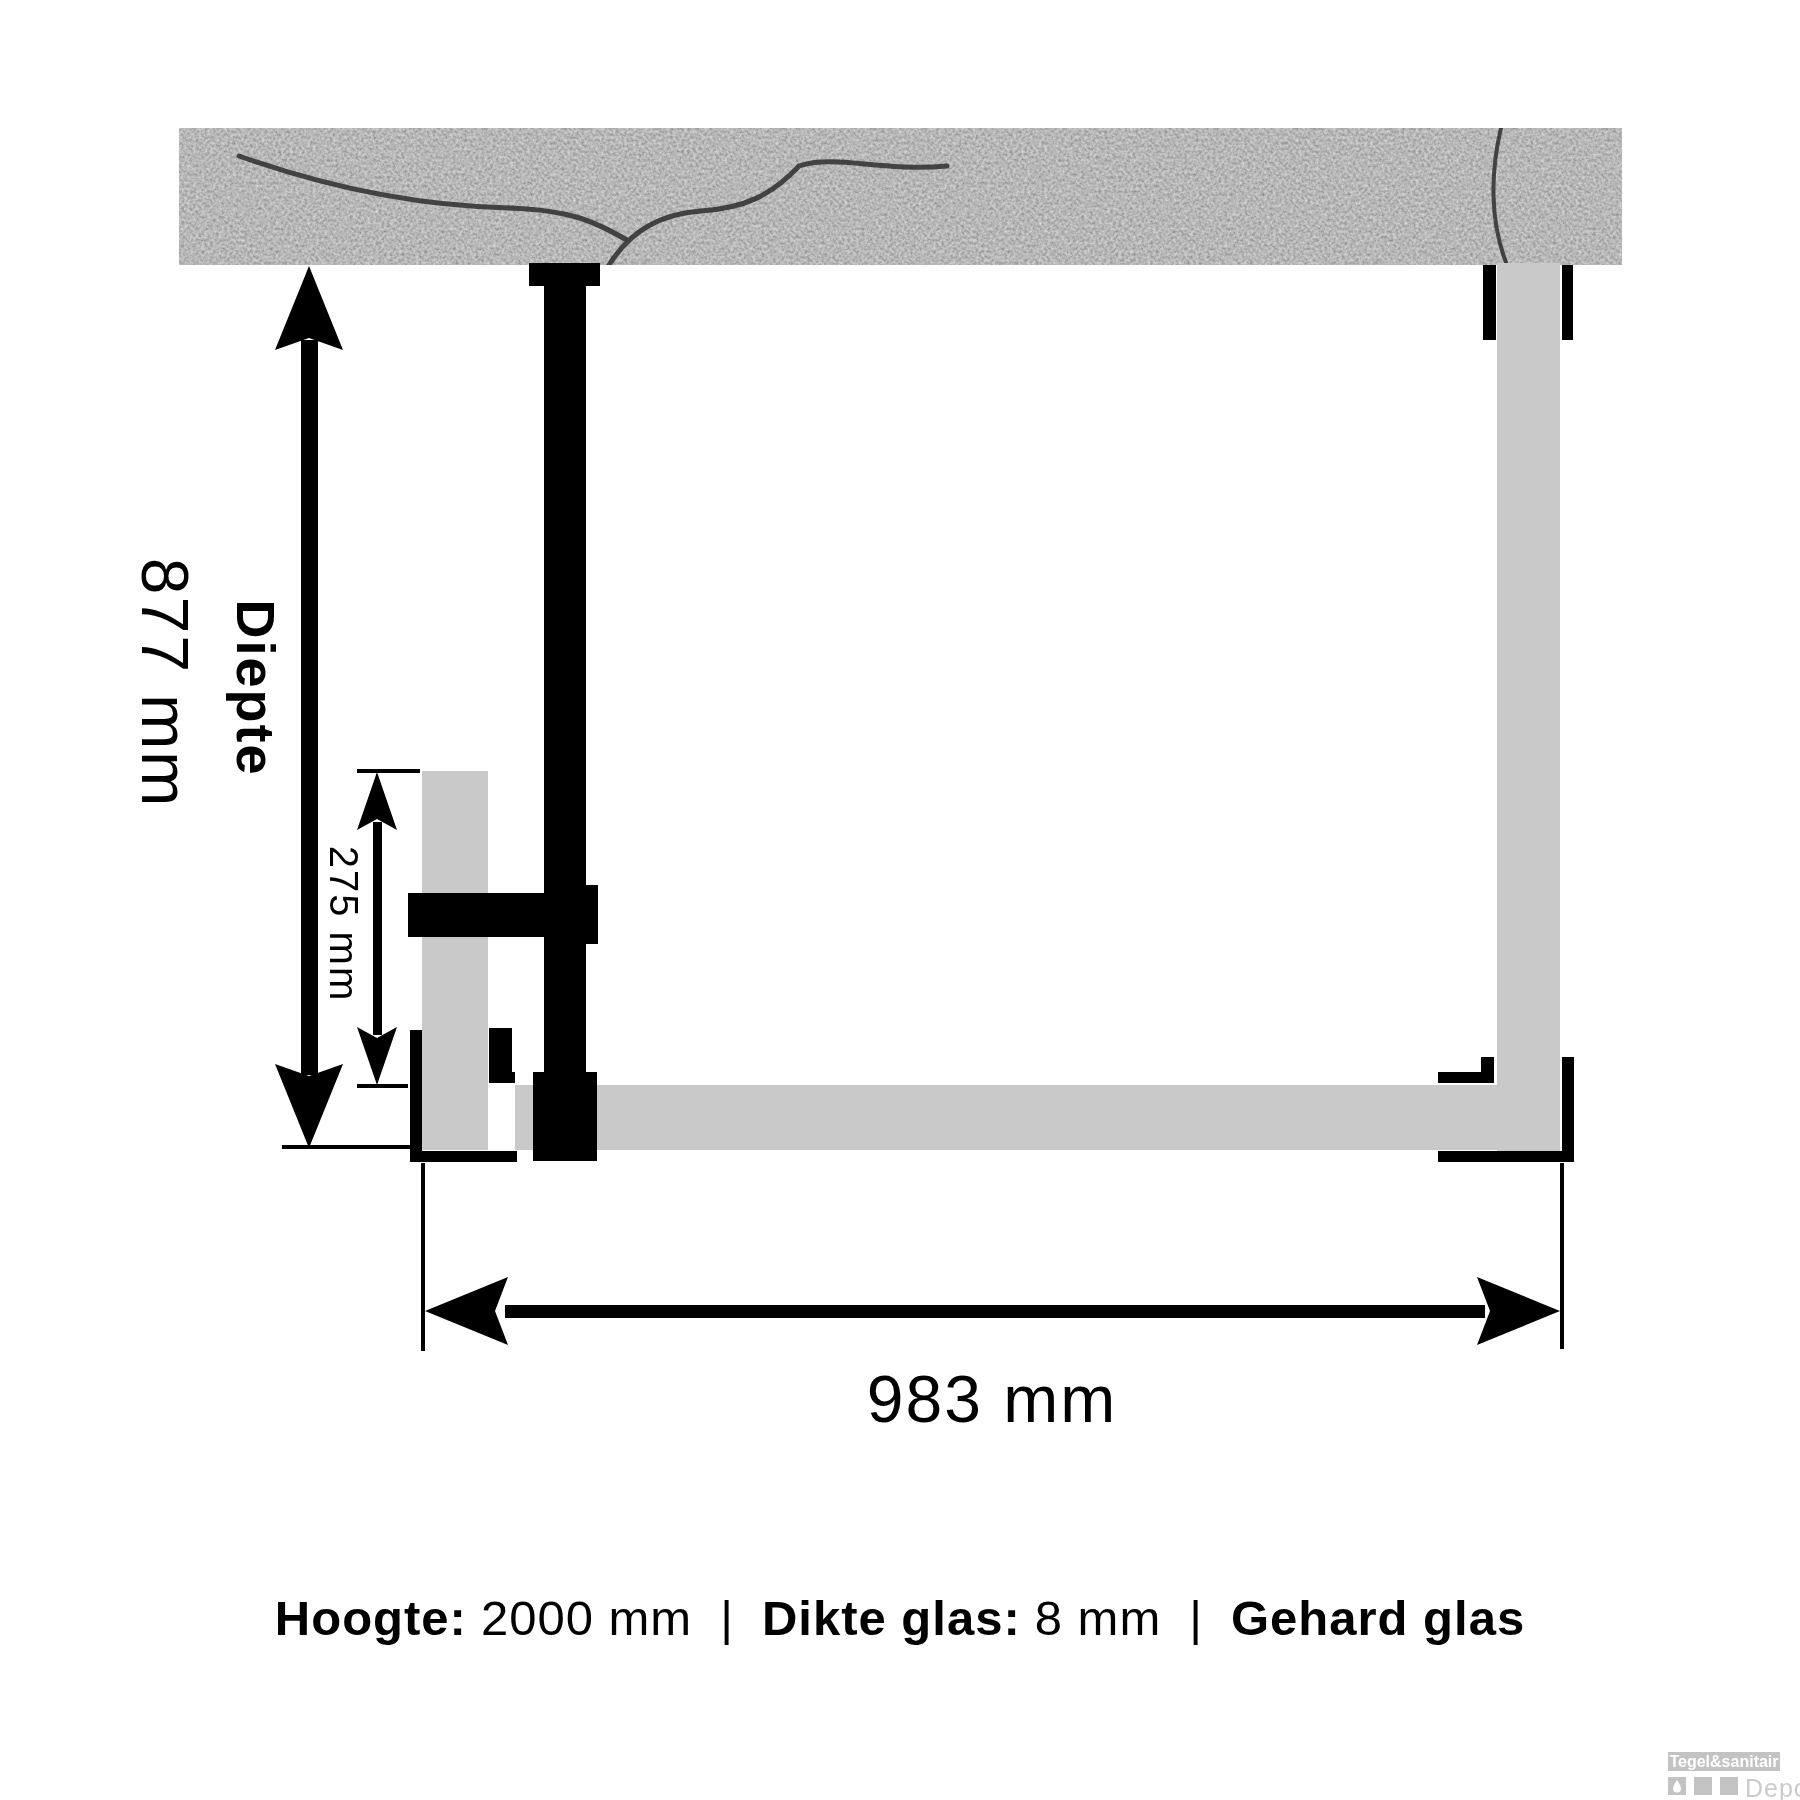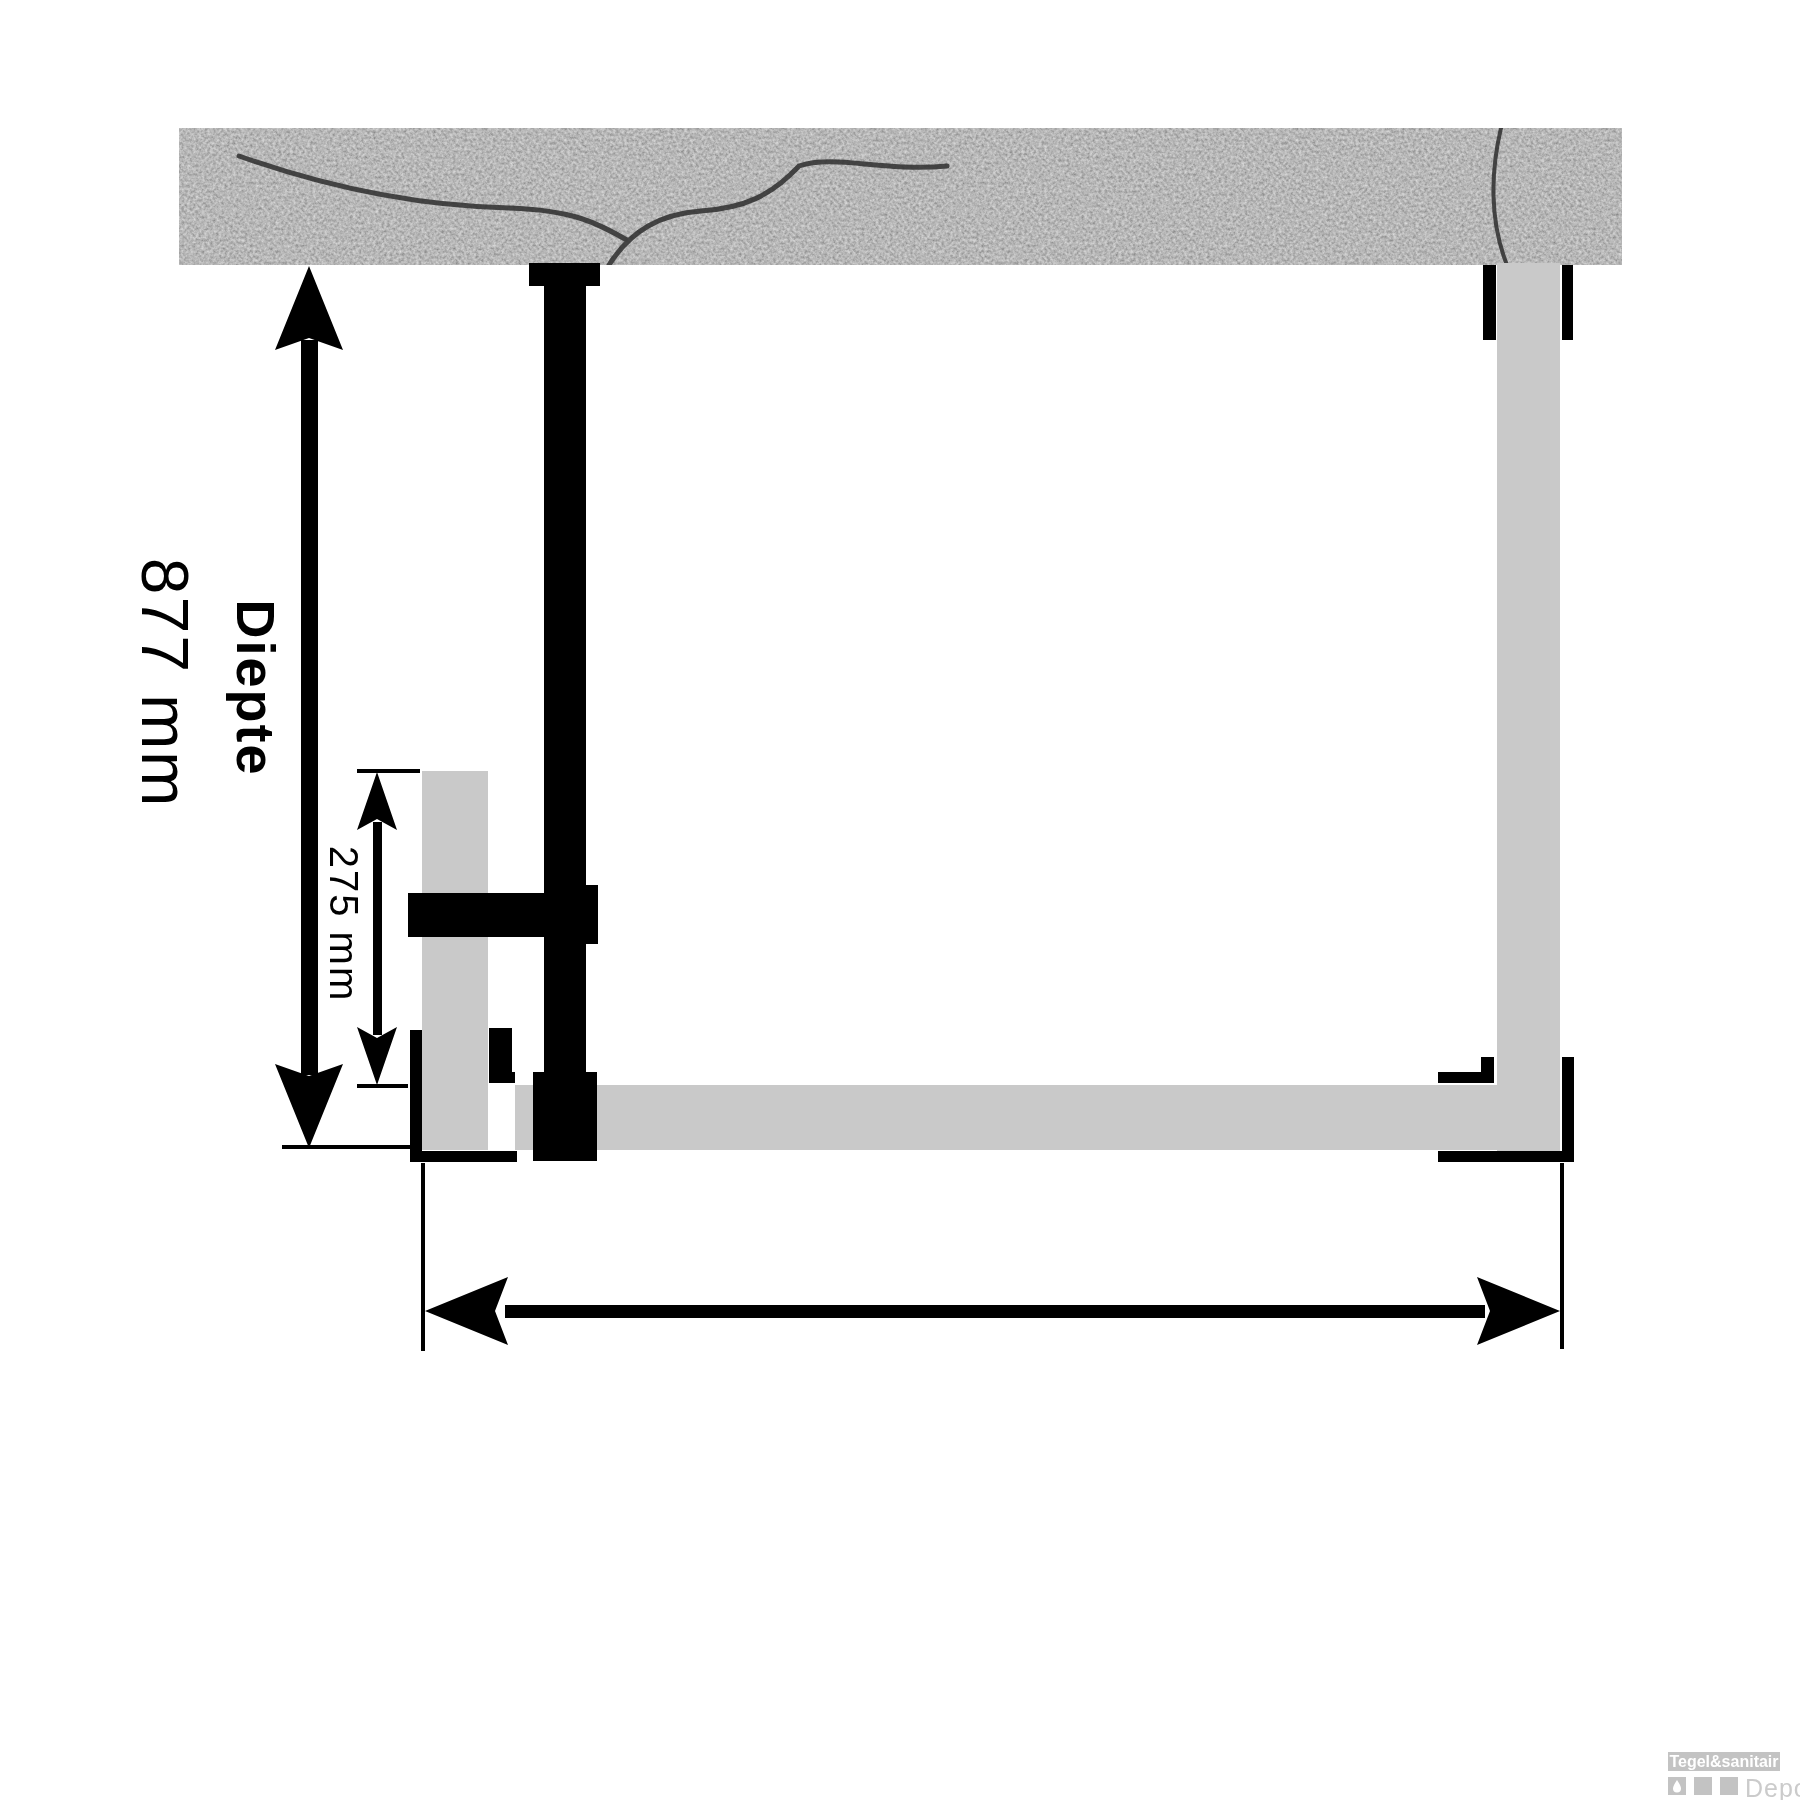--- a/index.html
+++ b/index.html
@@ -123,22 +123,26 @@
       <polygon points="1560,1311 1477,1277 1490,1311 1477,1345"></polygon>
     </g>
     <rect x="421" y="1163" width="4" height="188" fill="#000"></rect>
     <rect x="1560" y="1163" width="4" height="186" fill="#000"></rect>
   </svg>
 
   <div class="lbl rot depth-value">877 mm</div>
   <div class="lbl rot depth-label">Diepte</div>
   <div class="lbl rot inner-depth-value">275 mm</div>
 
+  <div class="lbl ctr width-value">983 mm</div>
 
   <div class="abs specs">
+    <div class="row">
+      <span class="b">Hoogte:</span><span class="gap"></span><span>2000 mm</span><span class="sep">|</span><span class="b">Dikte glas:</span><span class="gap"></span><span>8 mm</span><span class="sep">|</span><span class="b">Gehard glas</span>
+    </div>
   </div>
 
   <div class="abs wm-banner">Tegel&amp;sanitair</div>
   <div class="abs wm-sq wm-sq1">
     <svg width="12" height="15" viewBox="0 0 24 30">
       <path d="M12 2 C12 2 4 13 4 19 a8 8 0 0 0 16 0 C20 13 12 2 12 2 Z" fill="#ffffff"></path>
     </svg>
   </div>
   <div class="abs wm-sq wm-sq2"></div>
   <div class="abs wm-sq wm-sq3"></div>

